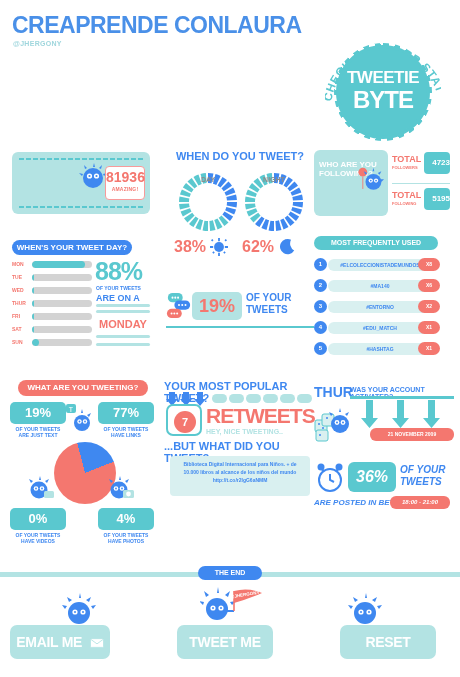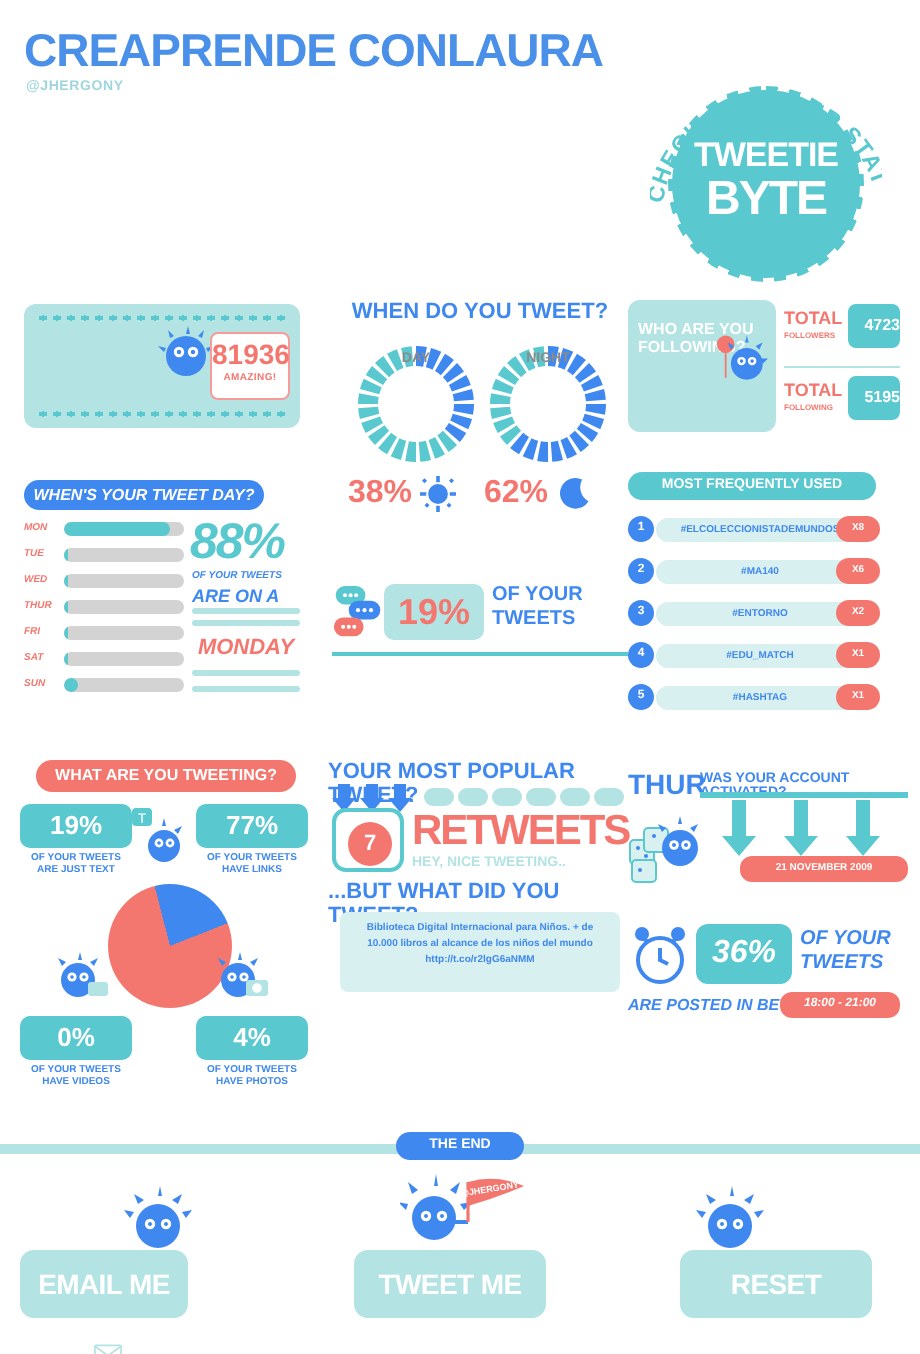--- a/index.html
+++ b/index.html
@@ -49,21 +49,21 @@
     background-size:7px 4px; }
   #tt-dots-top { top:5px; } #tt-dots-bot { bottom:5px; }
   #tt-label { position:absolute; left:10px; top:14px; width:70px;
     font-size:16px; font-weight:bold; color:#e8f6f6; line-height:16px; letter-spacing:-0.5px; }
   #tt-bug { position:absolute; left:66px; top:11px; width:30px; height:30px; }
   #tt-box { position:absolute; left:93px; top:14px; width:40px; height:34px;
     background:#fff; border:1px solid #f89a9a; border-radius:4px; text-align:center; }
   #tt-value { font-size:14px; font-weight:bold; color:#f4776f; line-height:17px; margin-top:2px; }
   #tt-sub { font-size:5px; font-weight:bold; color:#f4776f; letter-spacing:0.2px; }
   
-  #tweet-day { left:12px; top:240px; width:138px; height:120px;font-style:italic; }
+  #tweet-day { left:12px; top:240px; width:138px; height:120px; }
   #td-header { position:absolute; left:0; top:0; width:120px; height:15px;
     background:#3f88f0; border-radius:8px; color:#fff; font-size:8px; font-weight:bold;
     text-align:center; line-height:15px; }
   .day-row { position:absolute; left:0; height:9px; }
   .day-name { position:absolute; left:0; top:0; width:20px; font-size:5px;
     font-weight:bold; color:#f4776f; line-height:9px; }
   .day-track { position:absolute; left:20px; top:1px; width:60px; height:7px;
     background:#d3d3d3; border-radius:4px; overflow:hidden; }
   .day-fill { height:100%; background:#5ac8cf; border-radius:4px; }
   #td-pct { position:absolute; left:83px; top:17px; font-size:25px; font-weight:bold;
@@ -579,21 +579,21 @@
 <svg style="position:absolute;left:62px;top:592px;width:36px;height:40px" viewBox="0 0 36 40">
   <g fill="#3f88f0">
     <path d="M17 6 L18 1 L19 6 Z M24 8 L29 5 L27 10 Z M10 8 L5 5 L7 10 Z M29 14 L34 13 L31 17 Z M5 14 L0 13 L3 17 Z"></path>
     <circle cx="17" cy="21" r="11"></circle>
   </g>
   <circle cx="13" cy="20" r="2.6" fill="#fff"></circle>
     <circle cx="21" cy="20" r="2.6" fill="#fff"></circle>
   <circle cx="13" cy="20" r="1" fill="#3f88f0"></circle>
     <circle cx="21" cy="20" r="1" fill="#3f88f0"></circle>
 </svg>
-<div class="foot-btn" id="btn-email" style="left:10px;width:84px">
+<div class="foot-btn" id="btn-email" style="left:10px;width:100px">
   <span>EMAIL ME</span>
   <svg style="width:14px;height:10px;vertical-align:middle;margin-left:4px" viewBox="0 0 16 11">
     <rect x="0.5" y="0.5" width="15" height="10" rx="1" fill="#fff" stroke="#b3e3e3"></rect>
     <path d="M0.5 1 L8 6.5 L15.5 1" fill="none" stroke="#b3e3e3"></path>
   </svg>
 </div>
 
 <svg style="position:absolute;left:200px;top:585px;width:64px;height:48px" viewBox="0 0 64 48">
   <g fill="#3f88f0">
     <path d="M17 8 L18 2 L19 8 Z M25 10 L30 6 L28 12 Z M9 10 L4 6 L6 12 Z M30 17 L36 16 L32 20 Z M4 17 L-1 16 L3 20 Z"></path>

